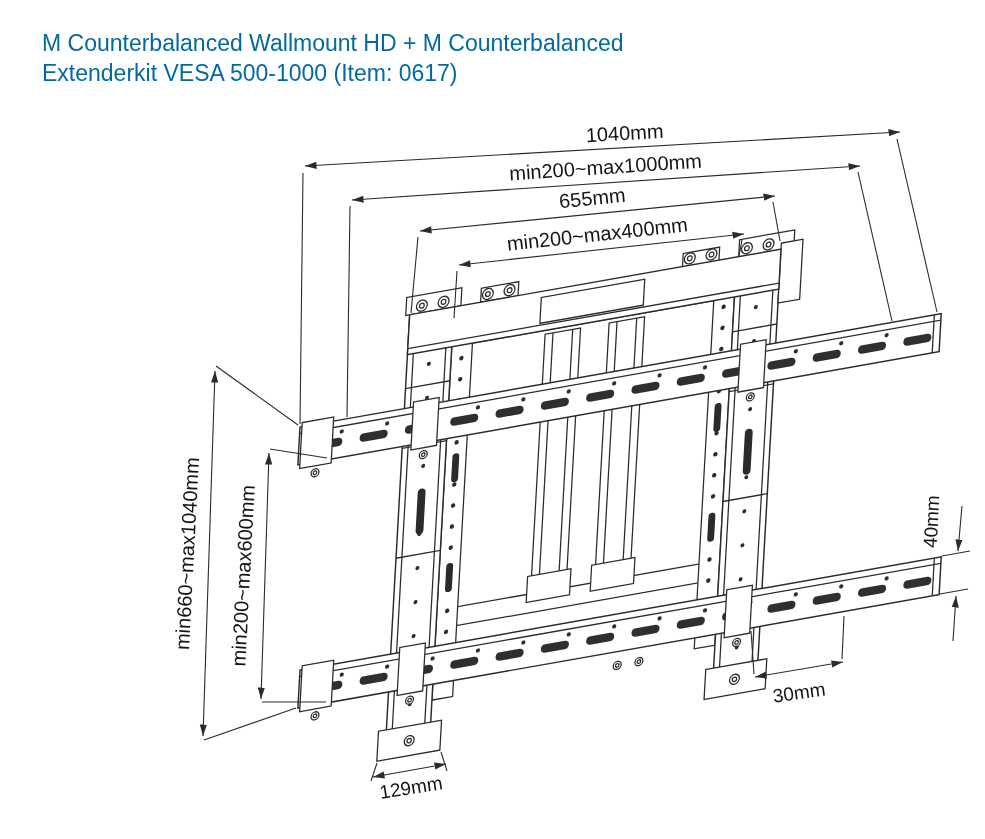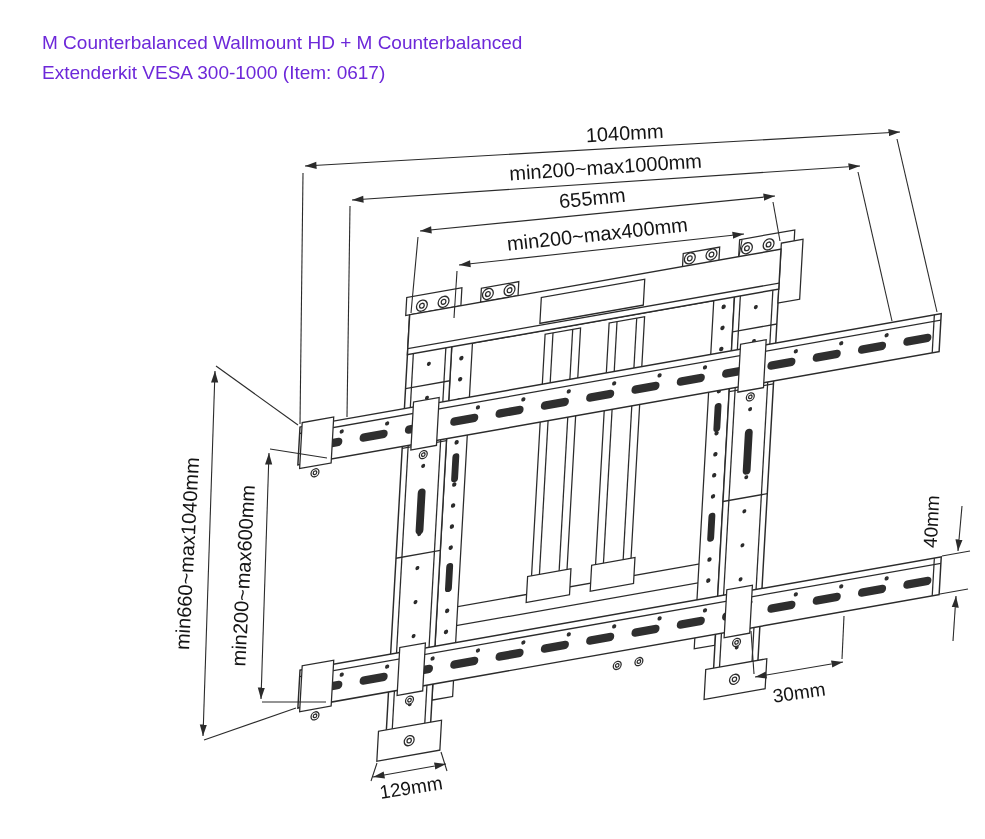--- a/index.html
+++ b/index.html
@@ -1,30 +1,30 @@
 <!DOCTYPE html>
 <html><head>
 <meta charset="utf-8">
 <style>
   html,body{margin:0;padding:0;background:#fff;}
   body{width:985px;height:839px;font-family:"Liberation Sans",sans-serif;}
   .page{position:relative;width:985px;height:839px;background:#fff;overflow:hidden;}
-  .title{position:absolute;left:42px;top:28px;font-size:19px;line-height:30px;color:#6d28d9;}
+  .title{position:absolute;left:42px;top:28px;font-size:23px;line-height:30px;color:#0369a1;}
   svg.drawing{position:absolute;left:0;top:0;}
   .dim{font-size:20px;fill:#141414;}
   .dim.sm{font-size:19px;}
 </style>
 </head>
 <body>
 
 <div class="page">
 
   <div class="title">
     <div>M Counterbalanced Wallmount HD + M Counterbalanced</div>
-    <div>Extenderkit VESA 300-1000 (Item: 0617)</div>
+    <div>Extenderkit VESA 500-1000 (Item: 0617)</div>
   </div>
 
   <svg class="drawing" width="985" height="839" viewBox="0 0 985 839">
     <defs>
       <marker id="aE" orient="auto" markerUnits="userSpaceOnUse" markerWidth="14" markerHeight="10" refX="11.5" refY="5">
         <path d="M0,1.4 L11.5,5 L0,8.6 Z" fill="#2b2b2b"></path>
       </marker>
       <marker id="aS" orient="auto" markerUnits="userSpaceOnUse" markerWidth="14" markerHeight="10" refX="2" refY="5">
         <path d="M13.5,1.4 L2,5 L13.5,8.6 Z" fill="#2b2b2b"></path>
       </marker>

